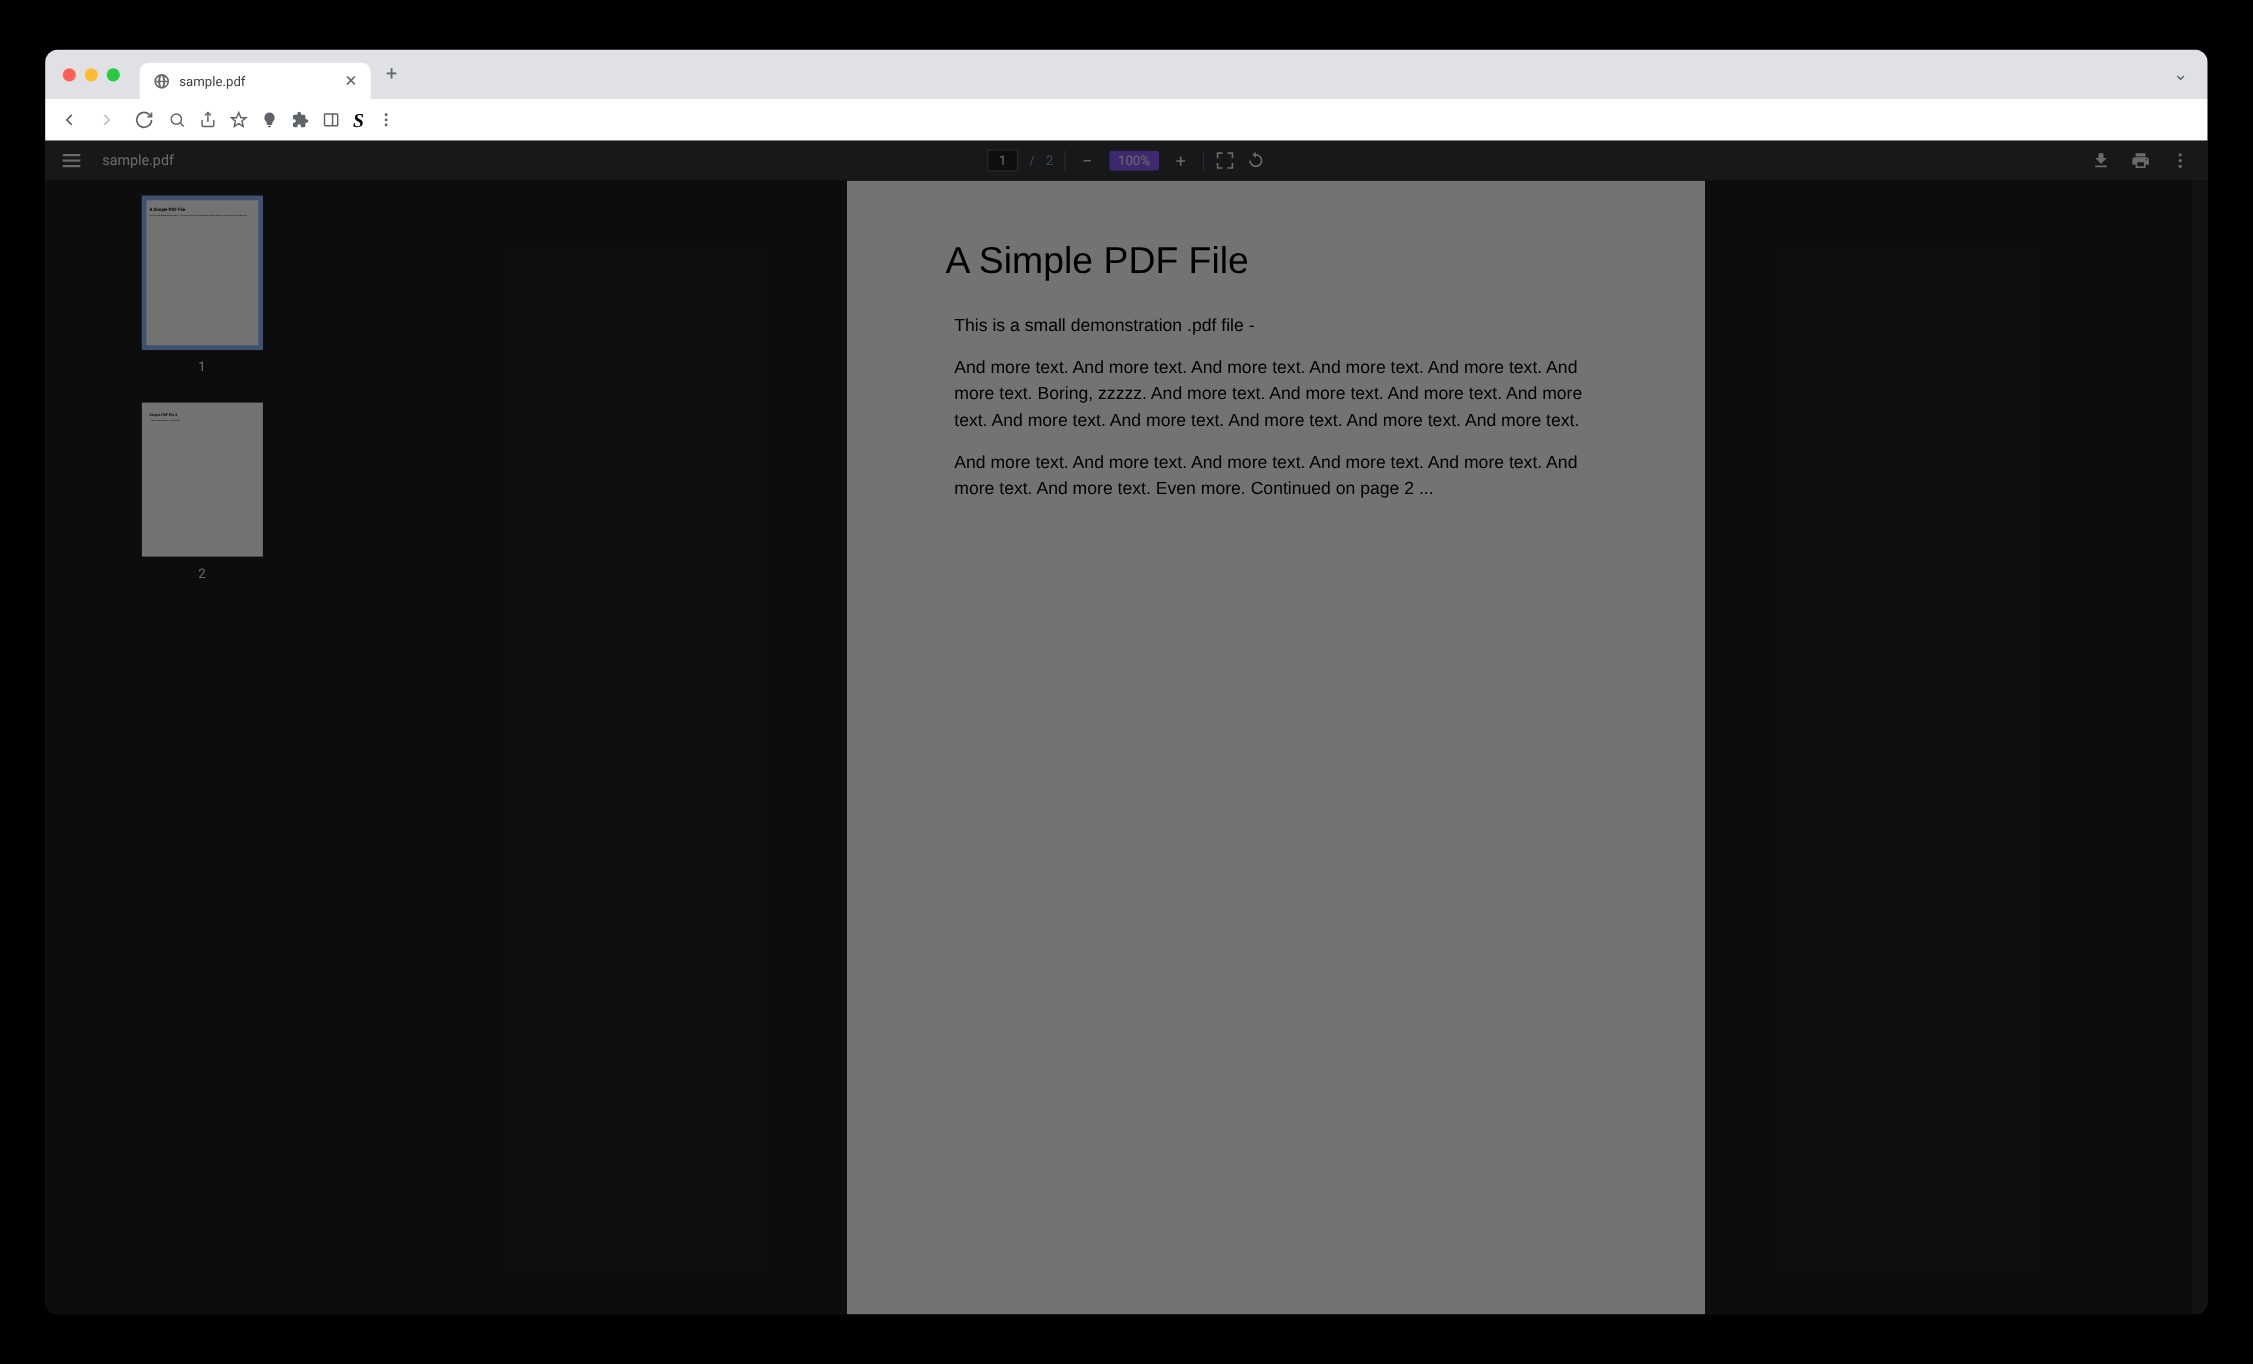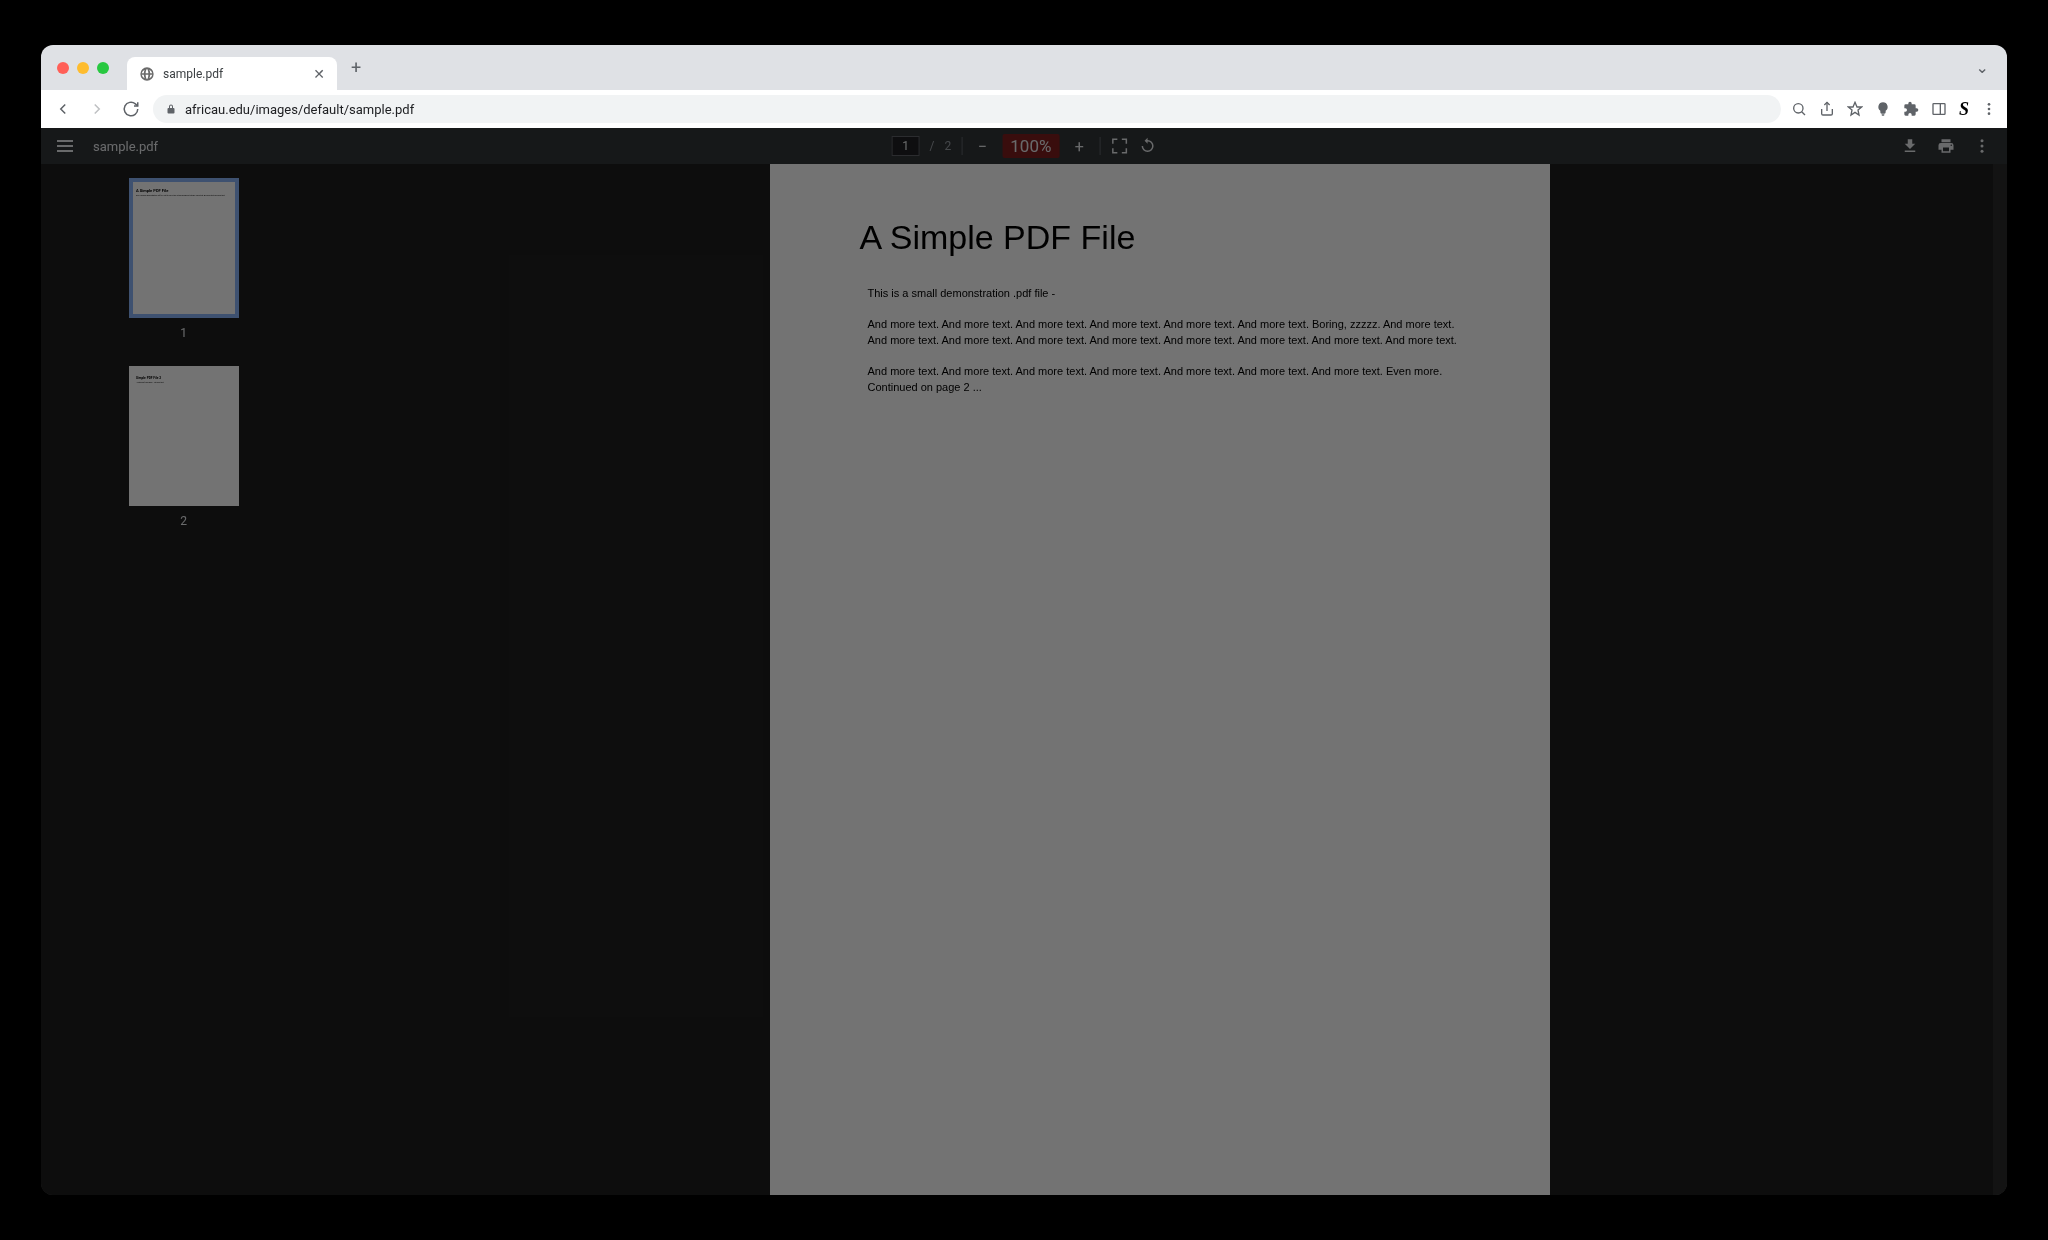--- a/index.html
+++ b/index.html
@@ -74,41 +74,41 @@
 }
 .tb-left{display:flex;align-items:center;gap:20px;}
 .menu-icon{display:flex;flex-direction:column;gap:3px;cursor:pointer;}
 .menu-icon span{width:16px;height:2px;background:#e8eaed;}
 .pdf-name{font-size:13px;color:#e8eaed;}
 .tb-center{position:absolute;left:50%;transform:translateX(-50%);display:flex;align-items:center;gap:10px;}
 .page-box{background:#202124;border:1px solid #5f6368;width:28px;height:20px;text-align:center;font-size:12px;color:#e8eaed;display:flex;align-items:center;justify-content:center;}
 .page-sep{font-size:12px;color:#9aa0a6;}
 .tb-divider{width:1px;height:18px;background:#5f6368;}
 .zoom-btn{width:20px;height:20px;display:flex;align-items:center;justify-content:center;cursor:pointer;color:#e8eaed;}
-.zoom-level{background:#7f1d1d;padding:2px 8px;font-size:17px;border-radius:2px;}
+.zoom-level{background:#8b5cf6;padding:2px 8px;font-size:12px;border-radius:2px;}
 .tb-right{margin-left:auto;display:flex;gap:18px;align-items:center;}
 .tb-icon{width:18px;height:18px;fill:#e8eaed;cursor:pointer;}
 .pdf-body{flex:1;display:flex;overflow:hidden;}
 .thumb-panel{width:285px;background:#1e1e1e;padding:14px 0;display:flex;flex-direction:column;align-items:center;gap:8px;overflow-y:auto;}
 .thumb{width:110px;height:140px;background:#fff;border:4px solid transparent;cursor:pointer;}
 .thumb.active{border-color:#8ab4f8;position:relative;}
 .thumb.active::after{content:'';position:absolute;inset:-1px;border:1px solid rgba(138,180,248,.5);}
 .thumb-content{transform:scale(.145);transform-origin:top left;width:690px;padding:40px 20px;}
 .thumb-title{font-size:28px;font-weight:bold;margin:0 0 12px 0;}
 .thumb-text{font-size:11px;line-height:1.4;color:#000;}
 .thumb-label{font-size:12px;color:#e8eaed;text-align:center;}
 .page-area{flex:1;background:#1e1e1e;display:flex;justify-content:center;overflow-y:auto;padding:0;}
 .pdf-page{
   width:780px;background:#fff;
   padding:54px 80px 54px 90px;
   min-height:1010px;
   margin-top:0;
 }
 .pdf-title{font-size:34px;font-weight:400;color:#000;margin-bottom:28px;font-family:Arial,sans-serif;}
-.pdf-para{font-size:11px;color:#000;line-height:1.5;margin:0 0 14px 0;padding-left:8px;font-family:Arial,sans-serif;}
+.pdf-para{font-size:16px;color:#000;line-height:1.5;margin:0 0 14px 0;padding-left:8px;font-family:Arial,sans-serif;}
 .scrollbar-track{width:14px;background:#2a2a2a;}
 </style>
 </head>
 <body>
 
 <div class="browser-window">
 
   <div class="tab-bar">
     <div class="traffic-lights">
       <div class="traffic-light tl-red"></div>
@@ -135,26 +135,20 @@
     <div class="nav-btn disabled">
       <svg width="18" height="18" viewBox="0 0 24 24" fill="none" stroke="#5f6368" stroke-width="2">
           <path d="M9 18l6-6-6-6"></path>
         </svg>
     </div>
     <div class="nav-btn">
       <svg width="18" height="18" viewBox="0 0 24 24" fill="none" stroke="#5f6368" stroke-width="2">
           <path d="M21 12a9 9 0 11-3.2-6.9L21 8"></path>
           <path d="M21 3v5h-5"></path>
         </svg>
-    </div>
-    <div class="url-box">
-      <svg class="lock-icon" viewBox="0 0 24 24">
-          <path d="M17 10h-1V7a4 4 0 00-8 0v3H7a2 2 0 00-2 2v7a2 2 0 002 2h10a2 2 0 002-2v-7a2 2 0 00-2-2zm-7-3a2 2 0 014 0v3h-4V7z"></path>
-        </svg>
-      <span class="url-text">africau.edu/images/default/sample.pdf</span>
     </div>
     <div class="addr-right">
       <svg width="16" height="16" viewBox="0 0 24 24" fill="none" stroke="#5f6368" stroke-width="2">
           <circle cx="11" cy="11" r="7"></circle>
           <path d="M21 21l-5-5"></path>
         </svg>
       <svg width="16" height="16" viewBox="0 0 24 24" fill="none" stroke="#5f6368" stroke-width="2">
           <path d="M4 12v7a2 2 0 002 2h12a2 2 0 002-2v-7"></path>
           <path d="M16 6l-4-4-4 4"></path>
           <path d="M12 2v13"></path>

